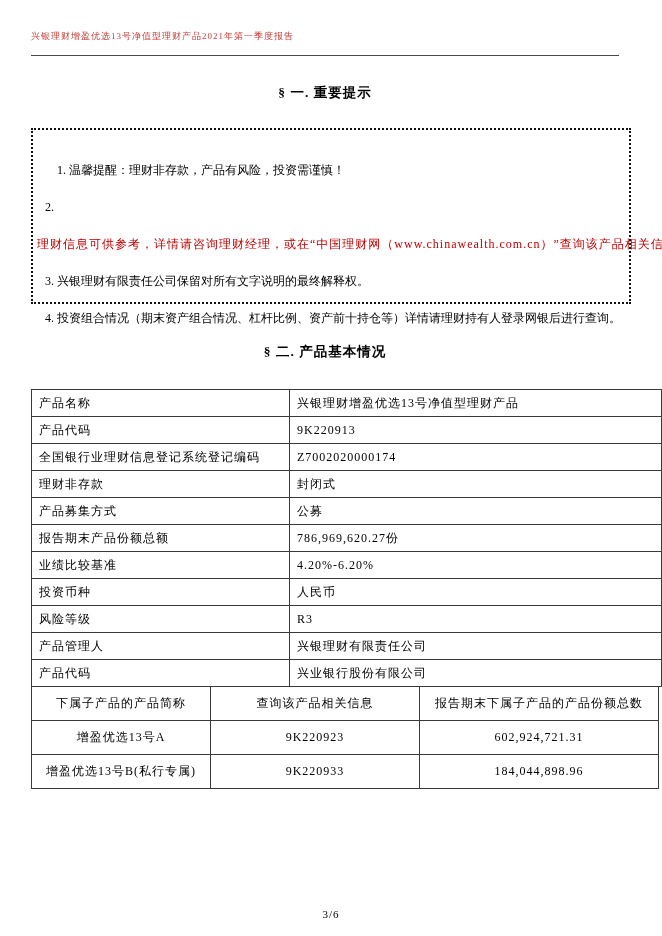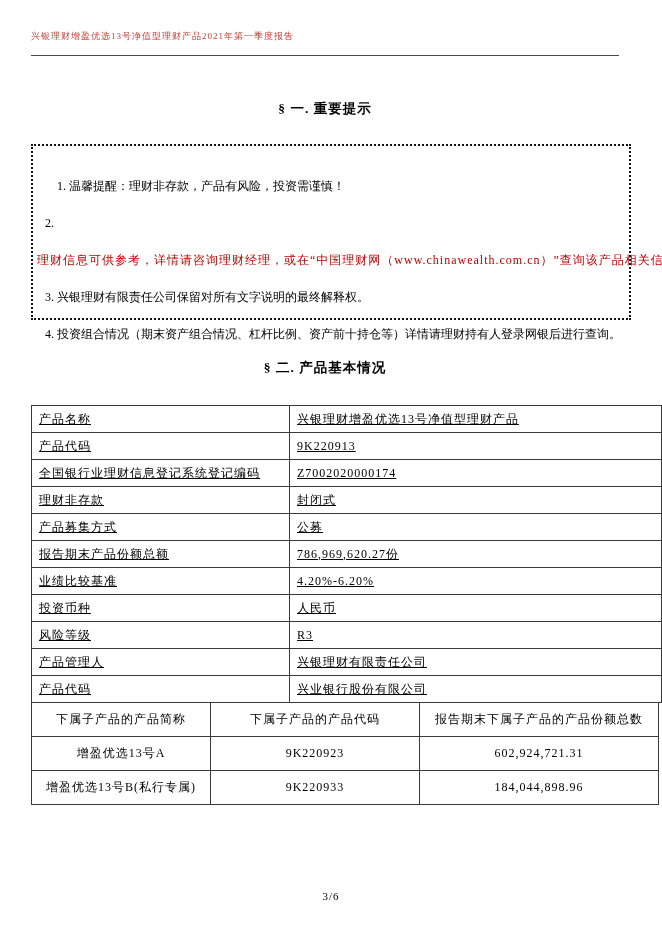--- a/index.html
+++ b/index.html
@@ -32,21 +32,21 @@
     margin-top: 13px;
   }
 
   
   .section-title {
     text-align: center;
     font-size: 13.5px;
     font-weight: bold;
     letter-spacing: 1px;
   }
-  .section-title.s1 { margin-top: 44px; }
+  .section-title.s1 { margin-top: 28px; }
   .section-title.s2 { margin-top: 39px; }
 
   
   .notice-box {
     margin-top: 26px;
     border: 2px dotted #111111;
     box-sizing: border-box;
     width: 600px;
     height: 176px;
     padding: 16px 8px 0 8px;
@@ -64,21 +64,20 @@
     letter-spacing: 1px;
     margin-left: -4px;
   }
 
   
   .info-table {
     margin-top: 28px;
     border-collapse: collapse;
     width: 600px;
     table-layout: fixed;
-    text-decoration: underline;
   }
   .info-table td {
     border: 1px solid #3a3a3a;
     font-size: 12px;
     letter-spacing: 1px;
     height: 26px;
     padding: 0 7px;
     vertical-align: middle;
     overflow: hidden;
     white-space: nowrap;
@@ -105,21 +104,21 @@
     overflow: hidden;
     white-space: nowrap;
   }
   .sub-table .c1 { width: 170px; }
   .sub-table .c2 { width: 200px; }
   .sub-table .c3 { width: 230px; }
 
   
   .page-number {
     position: absolute;
-    bottom: 34px;
+    bottom: 16px;
     left: 0;
     width: 100%;
     text-align: center;
     font-size: 11px;
     letter-spacing: 1px;
   }
 </style>
 </head>
 <body>
 
@@ -188,21 +187,21 @@
         <td class="label">产品代码</td>
         <td class="value">兴业银行股份有限公司</td>
       </tr>
     </tbody>
   </table>
 
   <table class="sub-table">
     <tbody>
       <tr>
         <th class="c1">下属子产品的产品简称</th>
-        <th class="c2">下属子产品的产品代码</th>
+        <th class="c2">查询该产品相关信息</th>
         <th class="c3">报告期末下属子产品的产品份额总数</th>
       </tr>
       <tr>
         <td class="c1">增盈优选13号A</td>
         <td class="c2">9K220923</td>
         <td class="c3">602,924,721.31</td>
       </tr>
       <tr>
         <td class="c1">增盈优选13号B(私行专属)</td>
         <td class="c2">9K220933</td>

